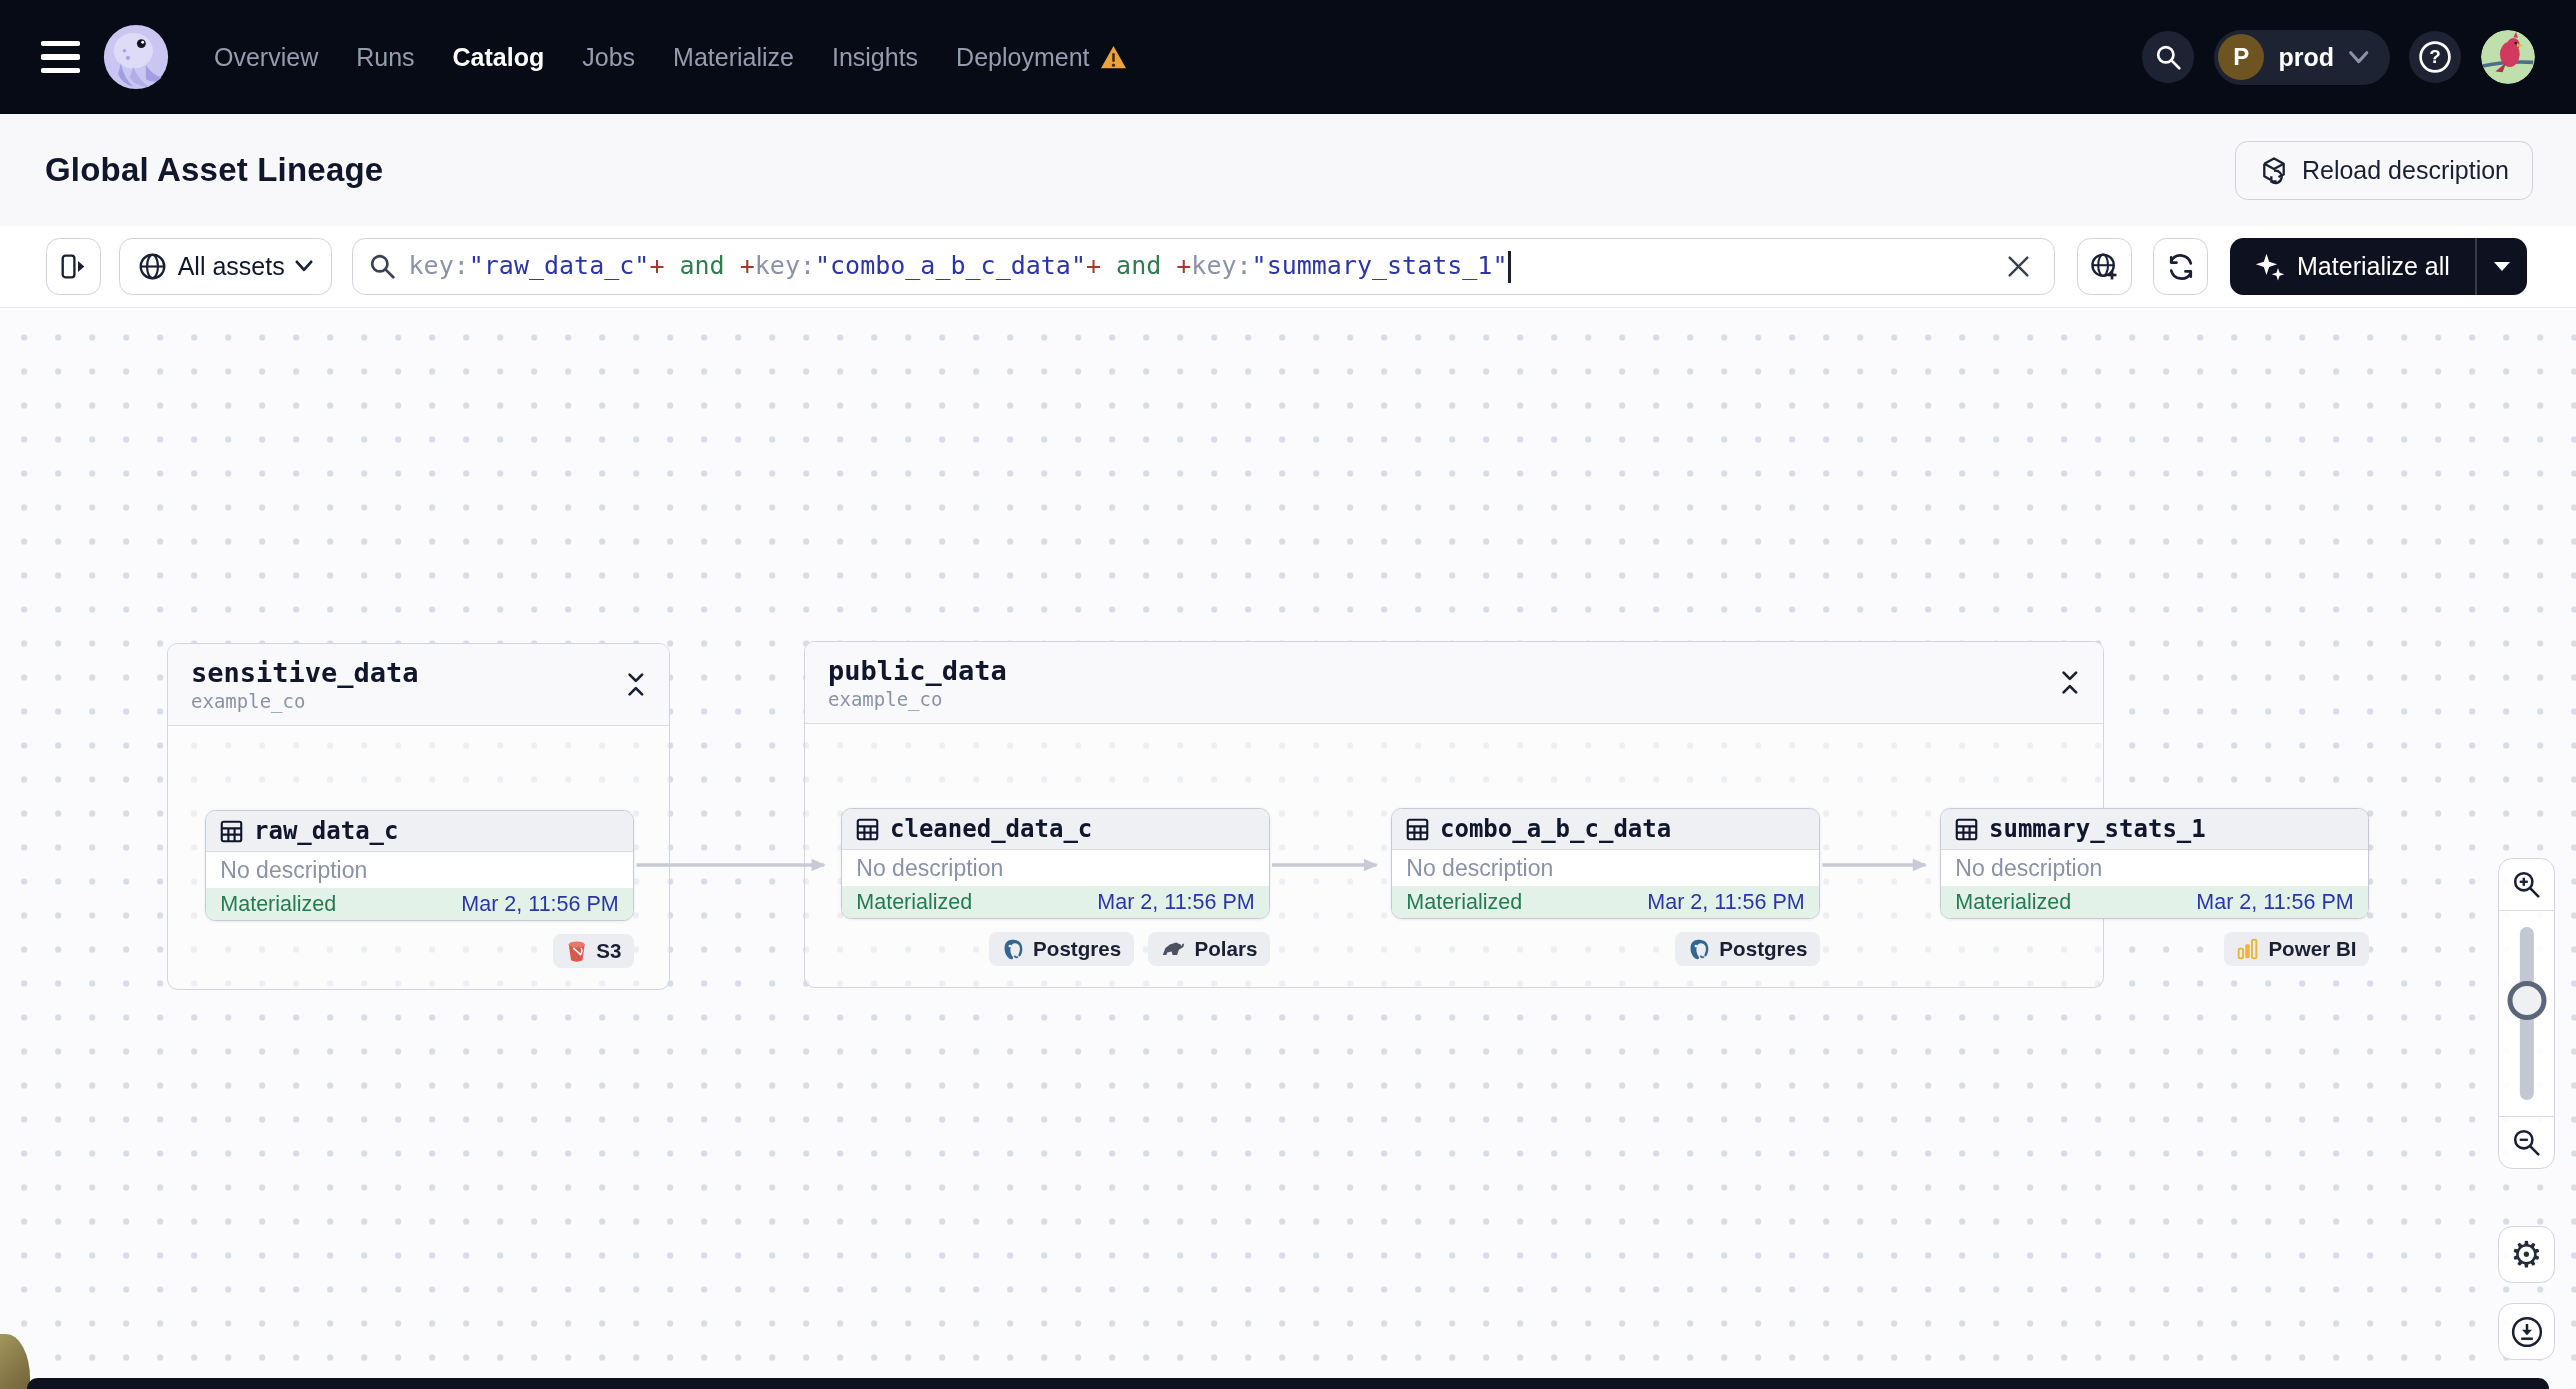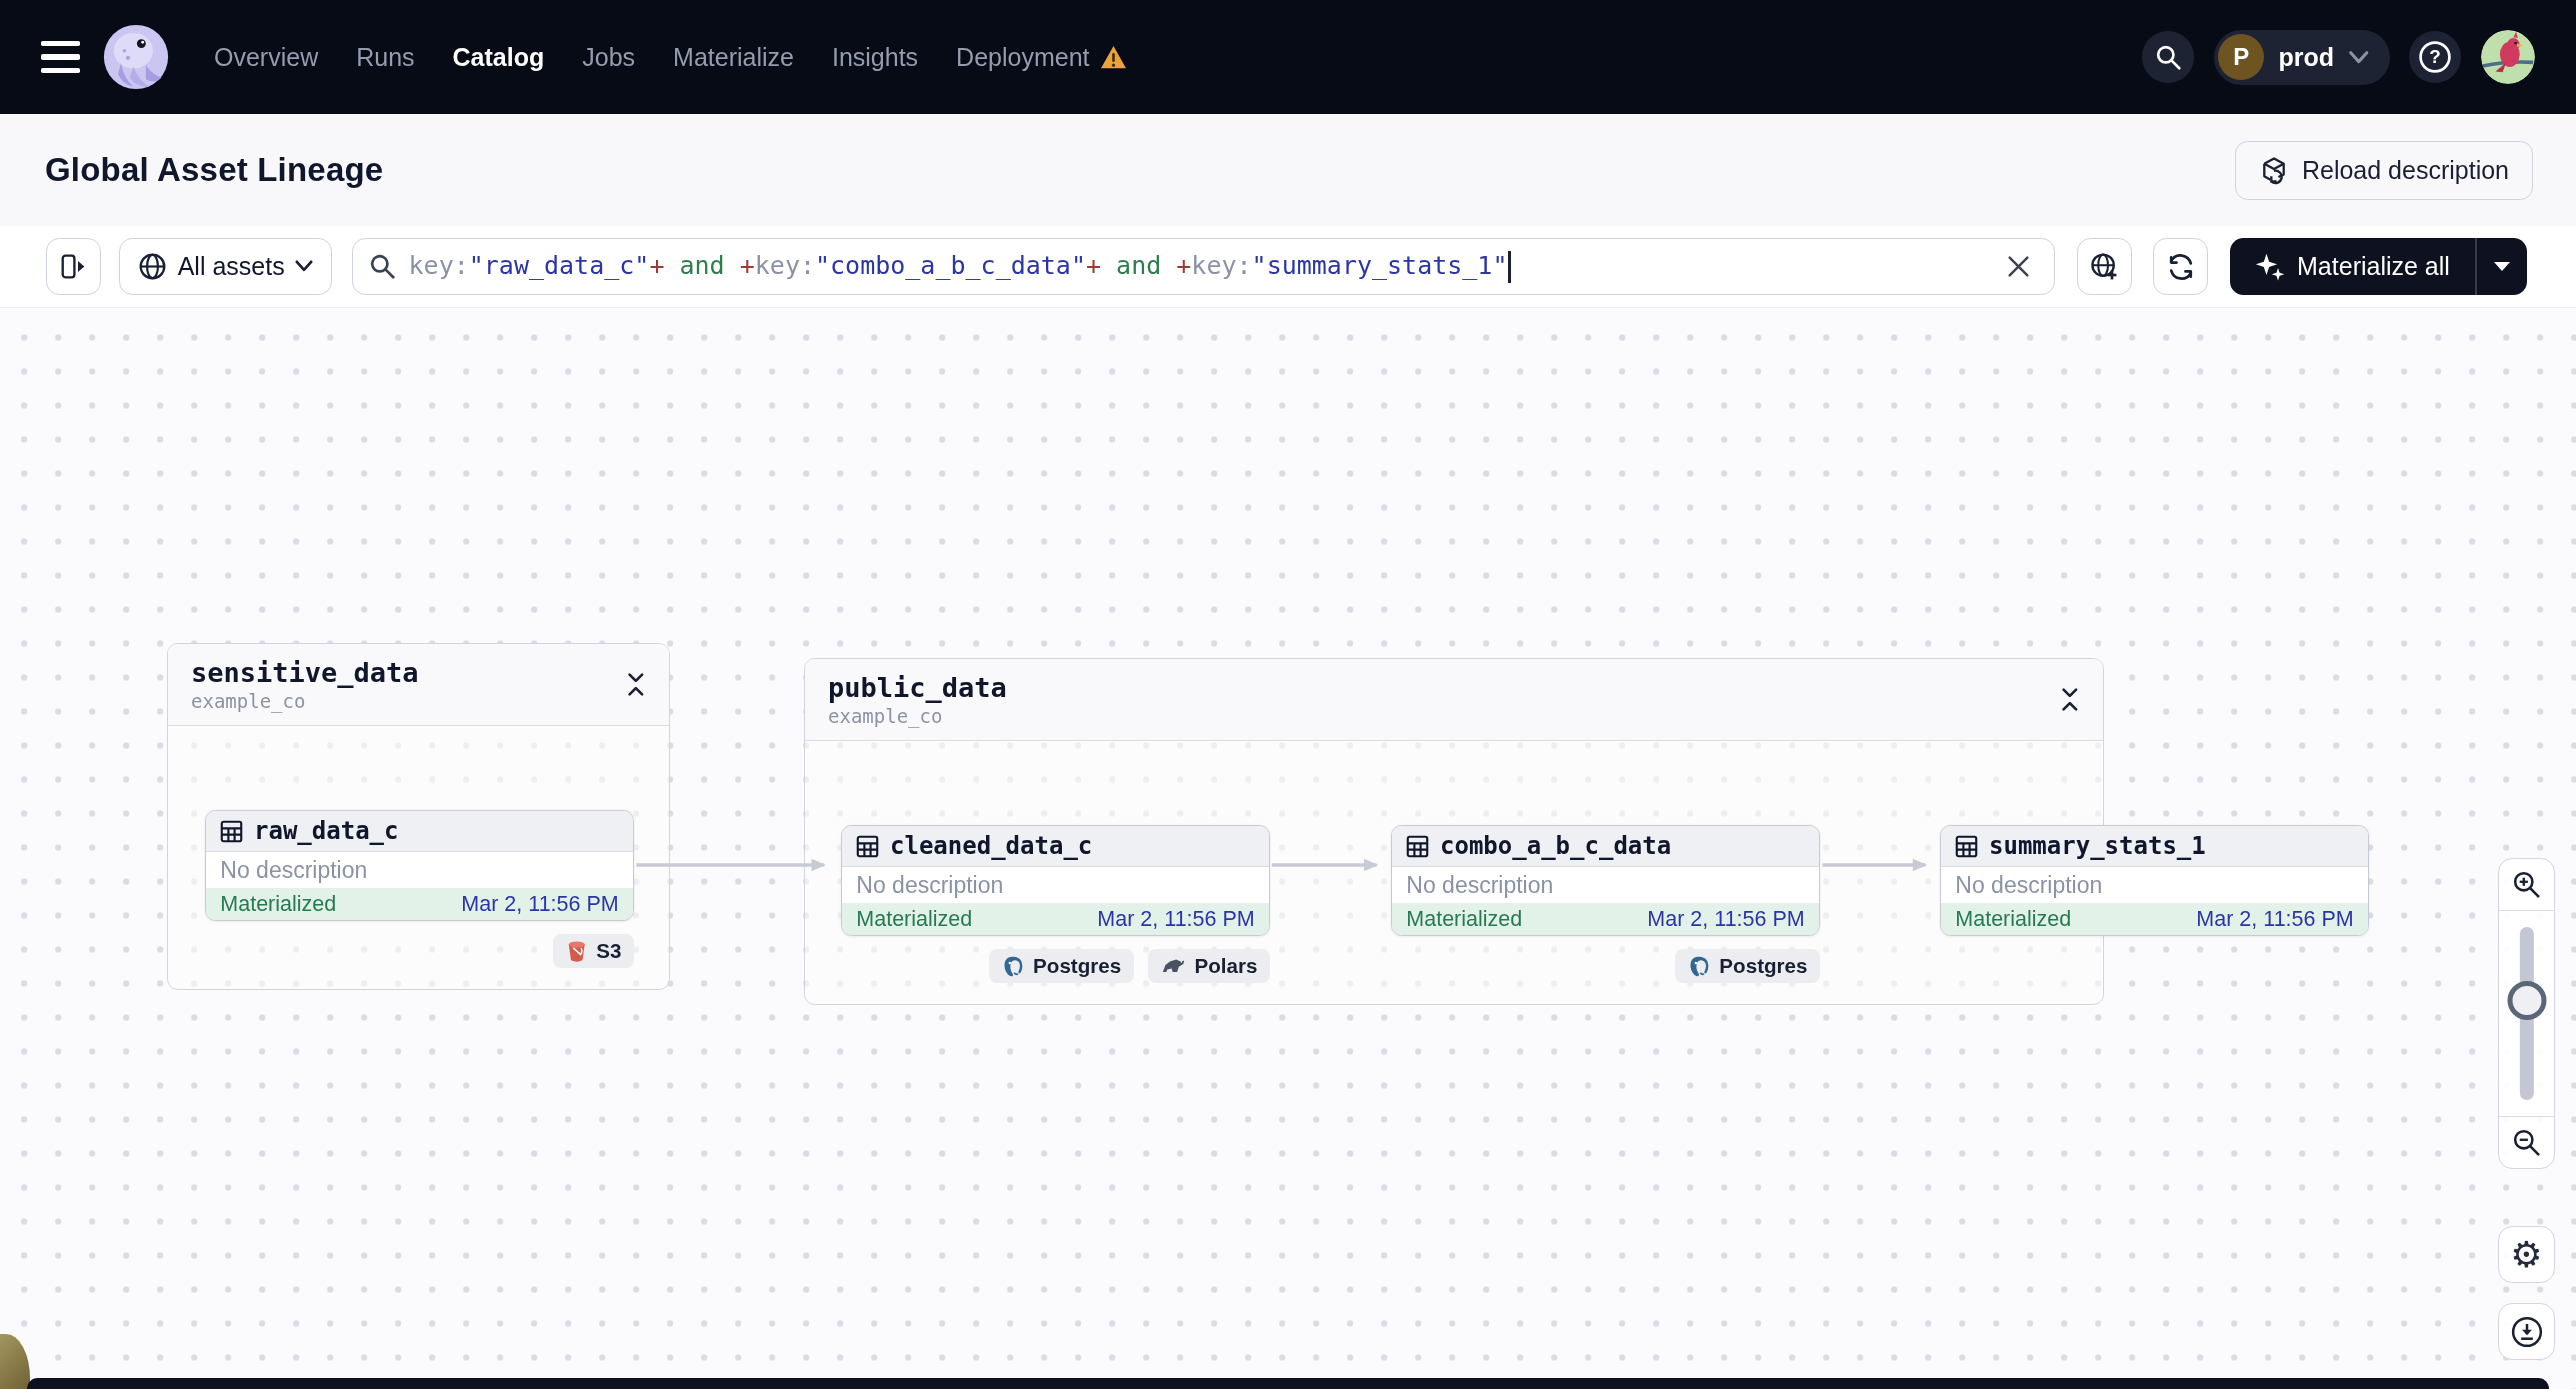--- a/index.html
+++ b/index.html
@@ -296,21 +296,21 @@
           <svg width="21.5" height="23" viewBox="0 0 24 26">
             <path d="M3 5 L21 5 L18.5 23 Q12 26 5.5 23 Z" fill="#d65a4a"></path>
             <ellipse cx="12" cy="5" rx="9" ry="3.4" fill="#e8796a"></ellipse>
             <path d="M8 9 L17 17 M17 9 q2 4 -1 8" stroke="#fff" stroke-width="1.8" fill="none"></path>
           </svg>
           <span>S3</span>
         </div>
       </div>
     </div>
 
-    <div class="group" style="left:804px; top:350px; width:1300px; height:347px;">
+    <div class="group" style="left:804px; top:333px; width:1300px; height:347px;">
       <div class="group-header">
         <div class="group-titles">
           <div class="group-name mono">public_data</div>
           <div class="group-repo mono">example_co</div>
         </div>
         <div class="collapse-btn">
           <svg width="19.7" height="27" viewBox="0 0 22 30">
             <polyline points="4,4 11,11 18,4" fill="none" stroke="#1a2033" stroke-width="3" stroke-linecap="round" stroke-linejoin="round"></polyline>
             <polyline points="4,26 11,19 18,26" fill="none" stroke="#1a2033" stroke-width="3" stroke-linecap="round" stroke-linejoin="round"></polyline>
           </svg>
@@ -388,20 +388,30 @@
             <line x1="2" y1="16.5" x2="24" y2="16.5" stroke="#10162b" stroke-width="2.4"></line>
             <line x1="9.5" y1="9.5" x2="9.5" y2="24" stroke="#10162b" stroke-width="2.4"></line>
             <line x1="16.5" y1="9.5" x2="16.5" y2="24" stroke="#10162b" stroke-width="2.4"></line>
           </svg>
           <span class="an-name mono">summary_stats_1</span>
         </div>
         <div class="an-desc">No description</div>
         <div class="an-status">
           <span class="st">Materialized</span>
           <span class="ts">Mar 2, 11:56 PM</span>
+        </div>
+      </div>
+      <div class="tag-row" style="left:1135px; top:290px;">
+        <div class="tag">
+          <svg width="23" height="23" viewBox="0 0 26 26">
+            <rect x="3" y="12" width="5" height="11" rx="1.5" fill="none" stroke="#e8b73a" stroke-width="2.2"></rect>
+            <rect x="10.5" y="7" width="5" height="16" rx="1.5" fill="#e8b73a"></rect>
+            <rect x="18" y="2" width="5" height="21" rx="1.5" fill="none" stroke="#e8b73a" stroke-width="2.2"></rect>
+          </svg>
+          <span>Power BI</span>
         </div>
       </div>
     </div>
 
     <svg class="edges" viewBox="0 0 2882 1209" width="2576" height="1081">
       <defs>
         <marker id="arrow" markerUnits="userSpaceOnUse" markerWidth="24" markerHeight="20" refX="16" refY="9" orient="auto">
           <path d="M2 2 L18 9 L2 16 Z" fill="#c7cbd5"></path>
         </marker>
       </defs>

